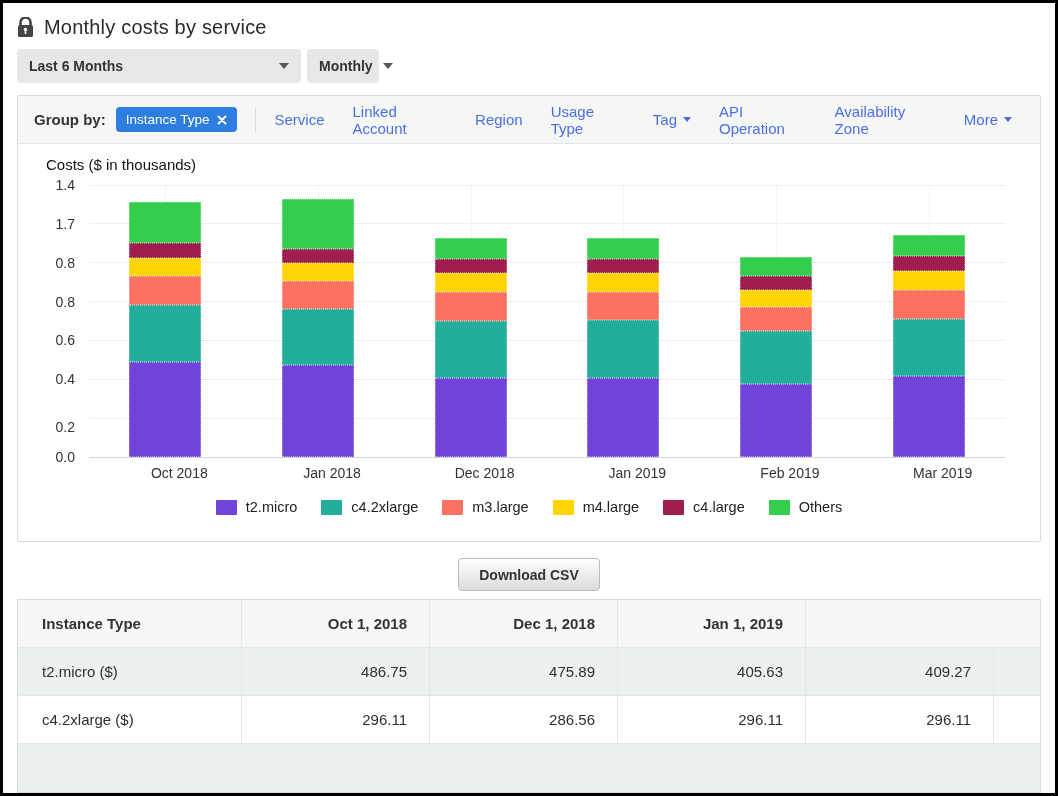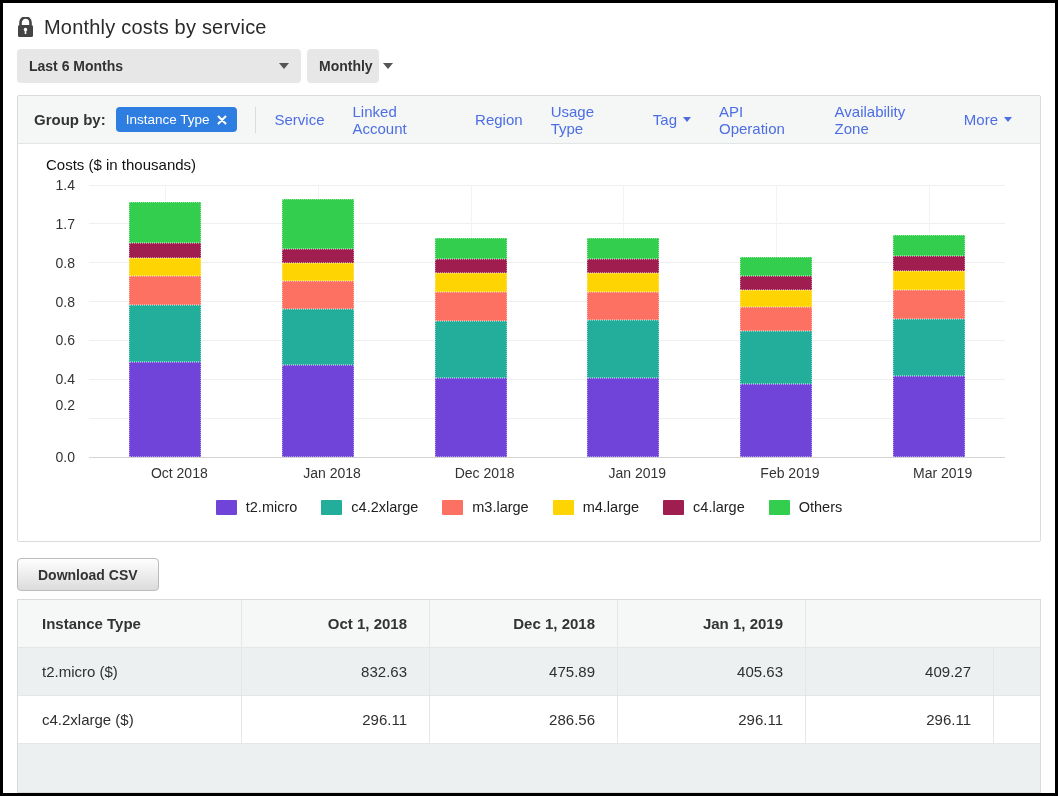--- a/index.html
+++ b/index.html
@@ -61,21 +61,21 @@
   .vgrid { position:absolute; top:0; bottom:0; width:1px; background:#f3f3f3; }
   .bar-seg { position:absolute; width:72px; border:1px dotted rgba(255,255,255,.45); }
   .xlabels { display:flex; margin:8px 0 0 85px; width:916px; }
   .xlabels div { width:152.66px; text-align:center; font-size:14px; color:#333; }
   .legend { display:flex; justify-content:center; align-items:center; gap:24px; margin-top:18px; }
   .legend-item { display:flex; align-items:center; gap:9px; cursor:pointer; }
   .legend-swatch { width:21px; height:15px; border-radius:1px; }
   .legend-label { font-size:14.5px; color:#222; }
 
   
-  .csv-row { display:flex; justify-content:flex-start; margin:16px 14px 0; }
+  .csv-row { display:flex; justify-content:center; margin:16px 14px 0; }
   .btn-csv {
     height:33px; padding:0 20px; border-radius:4px; border:1px solid #b8bcbc;
     background:linear-gradient(#fefefe,#dcdcdc); font-weight:bold; font-size:14px; color:#333; cursor:pointer;
   }
 
   
   .cost-table { margin:8px 14px 0; border:1px solid #d8dcdc; font-size:15px; }
   .t-row { display:flex; height:48px; align-items:center; border-bottom:1px solid #e4e7e7; background:#fff; }
   .t-row:last-child { border-bottom:0; }
   .t-head { background:#f6f8f8; font-weight:bold; color:#333; }
@@ -155,21 +155,21 @@
             <span class="caret"></span>
           </a>
       </span>
     </div>
 
     <div class="chart-section">
       <div class="chart-title">Costs ($ in thousands)</div>
       <div class="plot-wrap">
         <div class="ylabels">
             <div style="top: 272px;">0.0</div>
-            <div style="top: 220px;">0.2</div>
+            <div style="top: 242px;">0.2</div>
             <div style="top: 194.286px;">0.4</div>
             <div style="top: 155.429px;">0.6</div>
             <div style="top: 116.571px;">0.8</div>
             <div style="top: 77.7143px;">0.8</div>
             <div style="top: 38.8571px;">1.7</div>
             <div style="top: 0px;">1.4</div>
           </div>
         <div class="plot-area">
             <div class="hgrid zero" style="top: 271.5px;"></div>
             <div class="hgrid" style="top: 232.643px;"></div>
@@ -267,21 +267,21 @@
   <div class="cost-table">
     <div class="t-row t-head">
       <div class="t-cell c-type">Instance Type</div>
       <div class="t-cell c-m">Oct 1, 2018</div>
       <div class="t-cell c-m">Dec 1, 2018</div>
       <div class="t-cell c-m">Jan 1, 2019</div>
       <div class="t-cell c-rest"></div>
     </div>
     <div class="t-row shaded">
       <div class="t-cell c-type">t2.micro ($)</div>
-      <div class="t-cell c-m">832.63</div>
+      <div class="t-cell c-m">486.75</div>
       <div class="t-cell c-m">475.89</div>
       <div class="t-cell c-m">405.63</div>
       <div class="t-cell c-m">409.27</div>
       <div class="t-cell c-rest"></div>
     </div>
     <div class="t-row">
       <div class="t-cell c-type">c4.2xlarge ($)</div>
       <div class="t-cell c-m">296.11</div>
       <div class="t-cell c-m">286.56</div>
       <div class="t-cell c-m">296.11</div>

